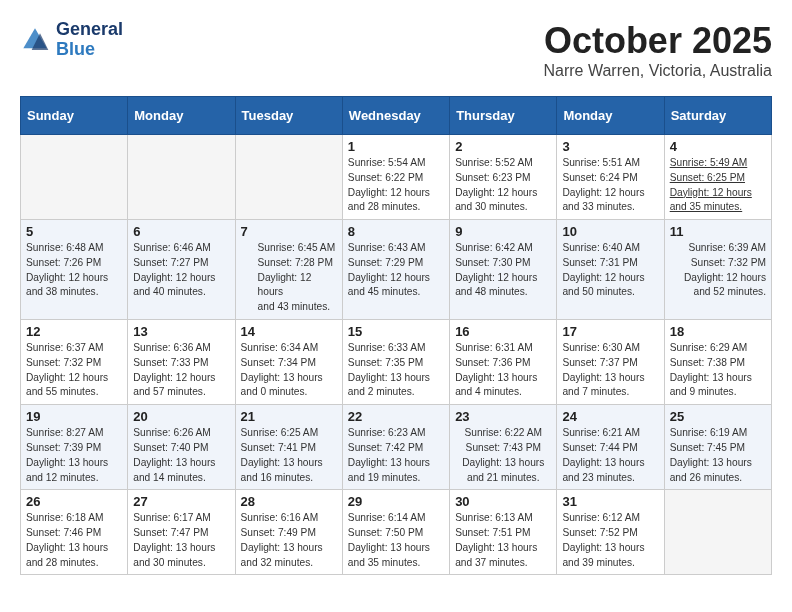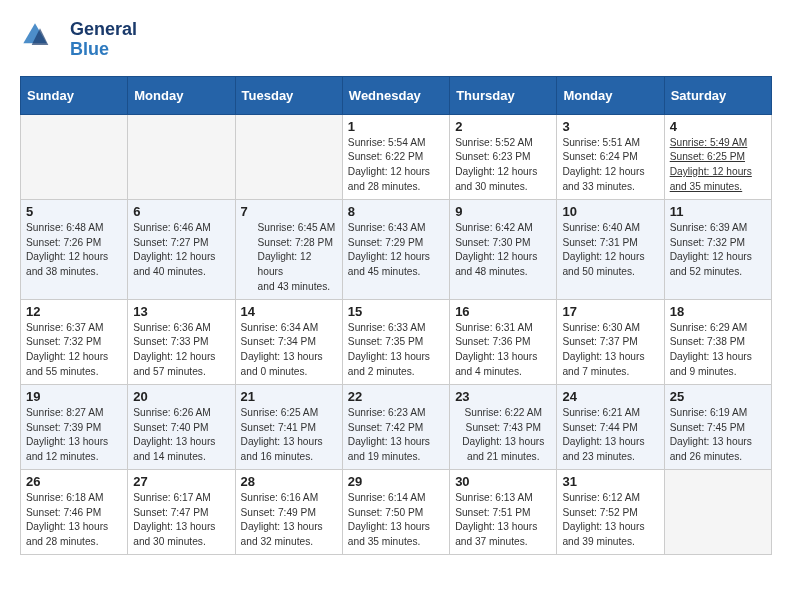--- a/index.html
+++ b/index.html
@@ -11,22 +11,22 @@
       padding: 20px;
     }
     .header {
       display: flex;
       justify-content: space-between;
       align-items: flex-start;
       margin-bottom: 16px;
     }
     .logo {
       display: flex;
-      align-items: flex-start;
-      gap: 20px;
+      align-items: center;
+      gap: 6px;
     }
     .logo-text {
       font-size: 18px;
       font-weight: bold;
       line-height: 1.1;
     }
     .logo-text span { color: #1a3a6b; display: block; }
     .logo-text span:last-child { color: #2e7abf; }
     .logo-icon {
       width: 30px;
@@ -77,20 +77,24 @@
   <div class="logo">
     <svg class="logo-icon" viewBox="0 0 36 36">
       <polygon points="18,4 32,28 4,28" fill="#2e7abf" opacity="0.85"></polygon>
       <polygon points="24,10 34,30 14,30" fill="#1a3a6b" opacity="0.7"></polygon>
     </svg>
     <div class="logo-text">
       <span>General</span>
       <span>Blue</span>
     </div>
   </div>
+  <div class="title-block">
+    <h1>October 2025</h1>
+    <h2>Narre Warren, Victoria, Australia</h2>
+  </div>
 </div>
 
 <table class="calendar">
   <thead>
     <tr>
     <th>Sunday</th>
         <th>Monday</th>
         <th>Tuesday</th>
         <th>Wednesday</th>
         <th>Thursday</th>
@@ -170,21 +174,21 @@
         </td>
         <td>
           <span class="day-num">10</span>
           <div class="day-info" style="white-space: pre-line;">Sunrise: 6:40 AM
 Sunset: 7:31 PM
 Daylight: 12 hours
 and 50 minutes.</div>
         </td>
         <td>
           <span class="day-num">11</span>
-          <div class="day-info" style="white-space: pre-line;">Sunrise: 6:39 AM
+          <div class="day-info" style="white-space: pre-line; text-align: right;">Sunrise: 6:39 AM
 Sunset: 7:32 PM
 Daylight: 12 hours
 and 52 minutes.</div>
         </td>
       </tr>
       <tr>
         <td>
           <span class="day-num">12</span>
           <div class="day-info" style="white-space: pre-line;">Sunrise: 6:37 AM
 Sunset: 7:32 PM

